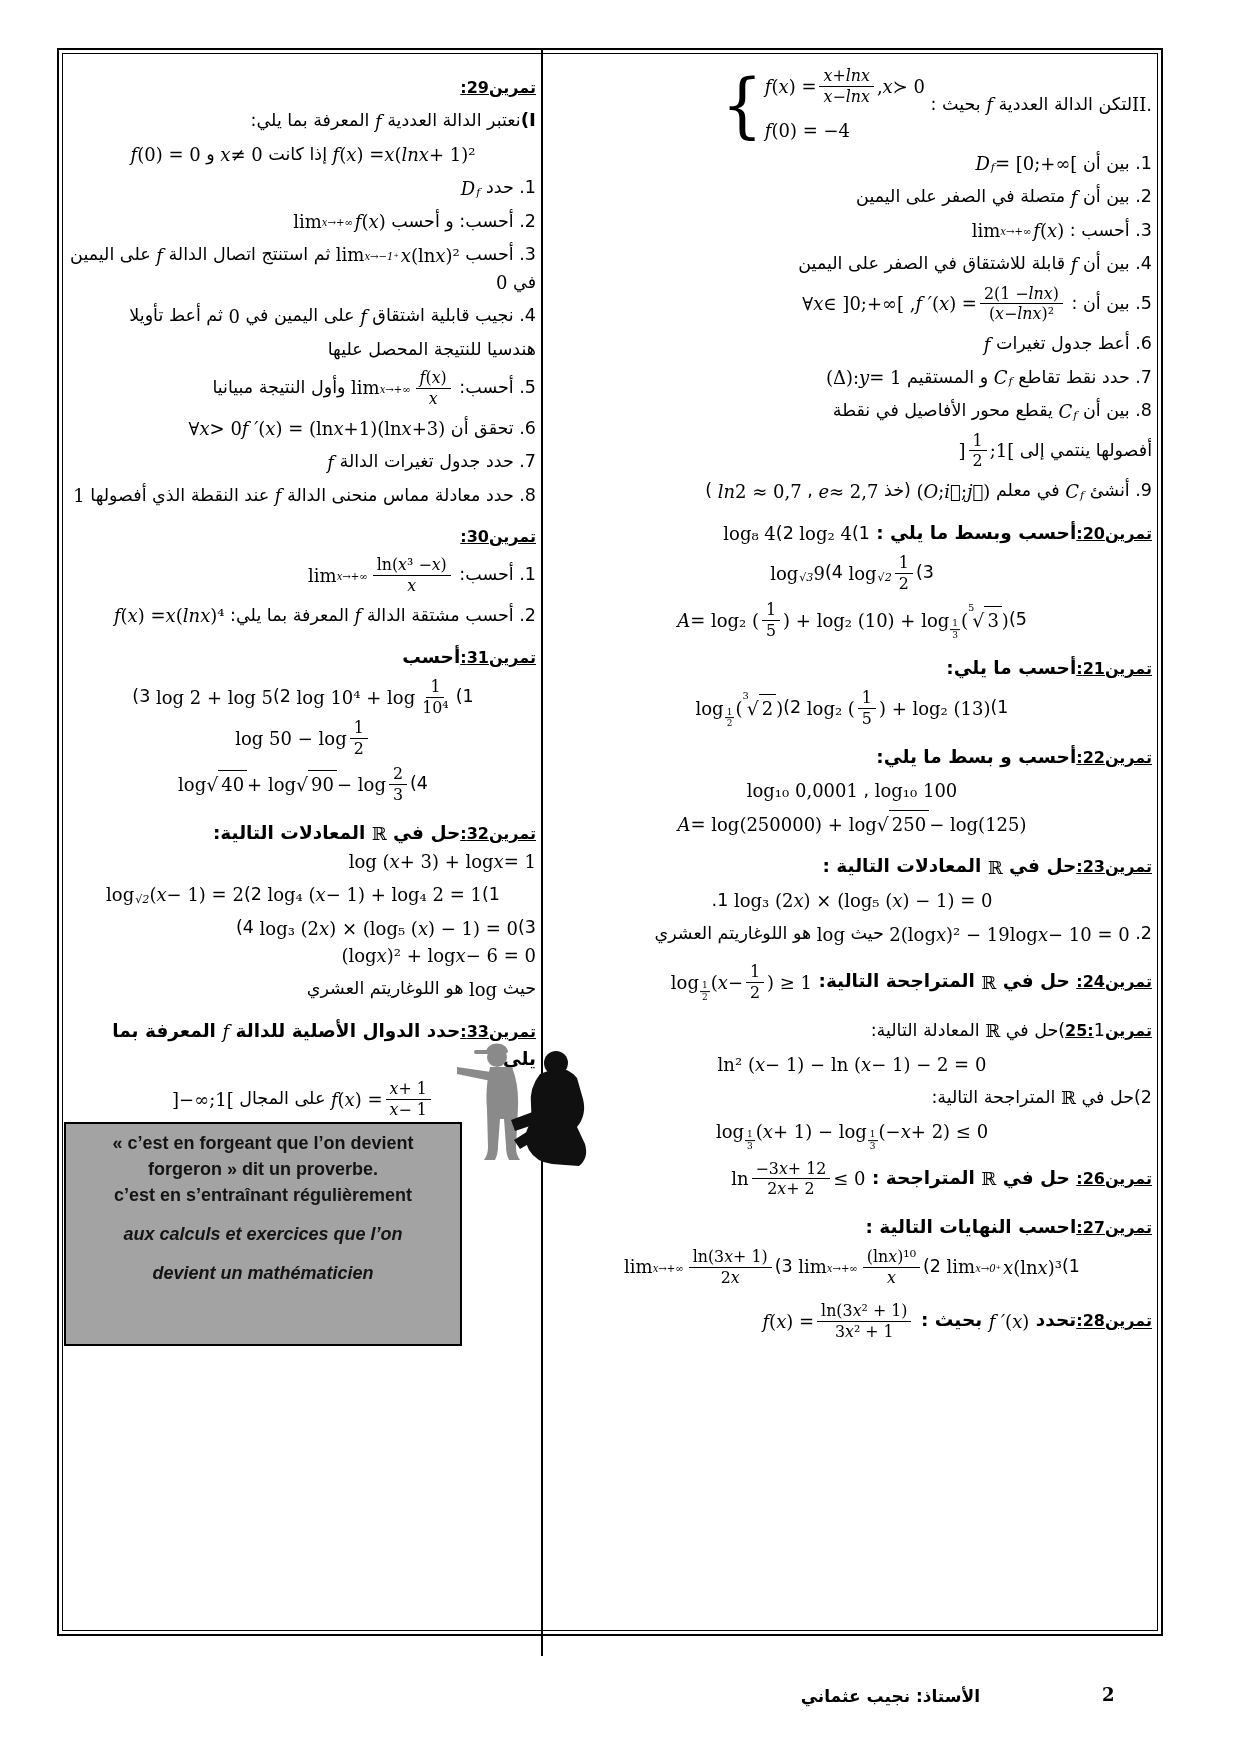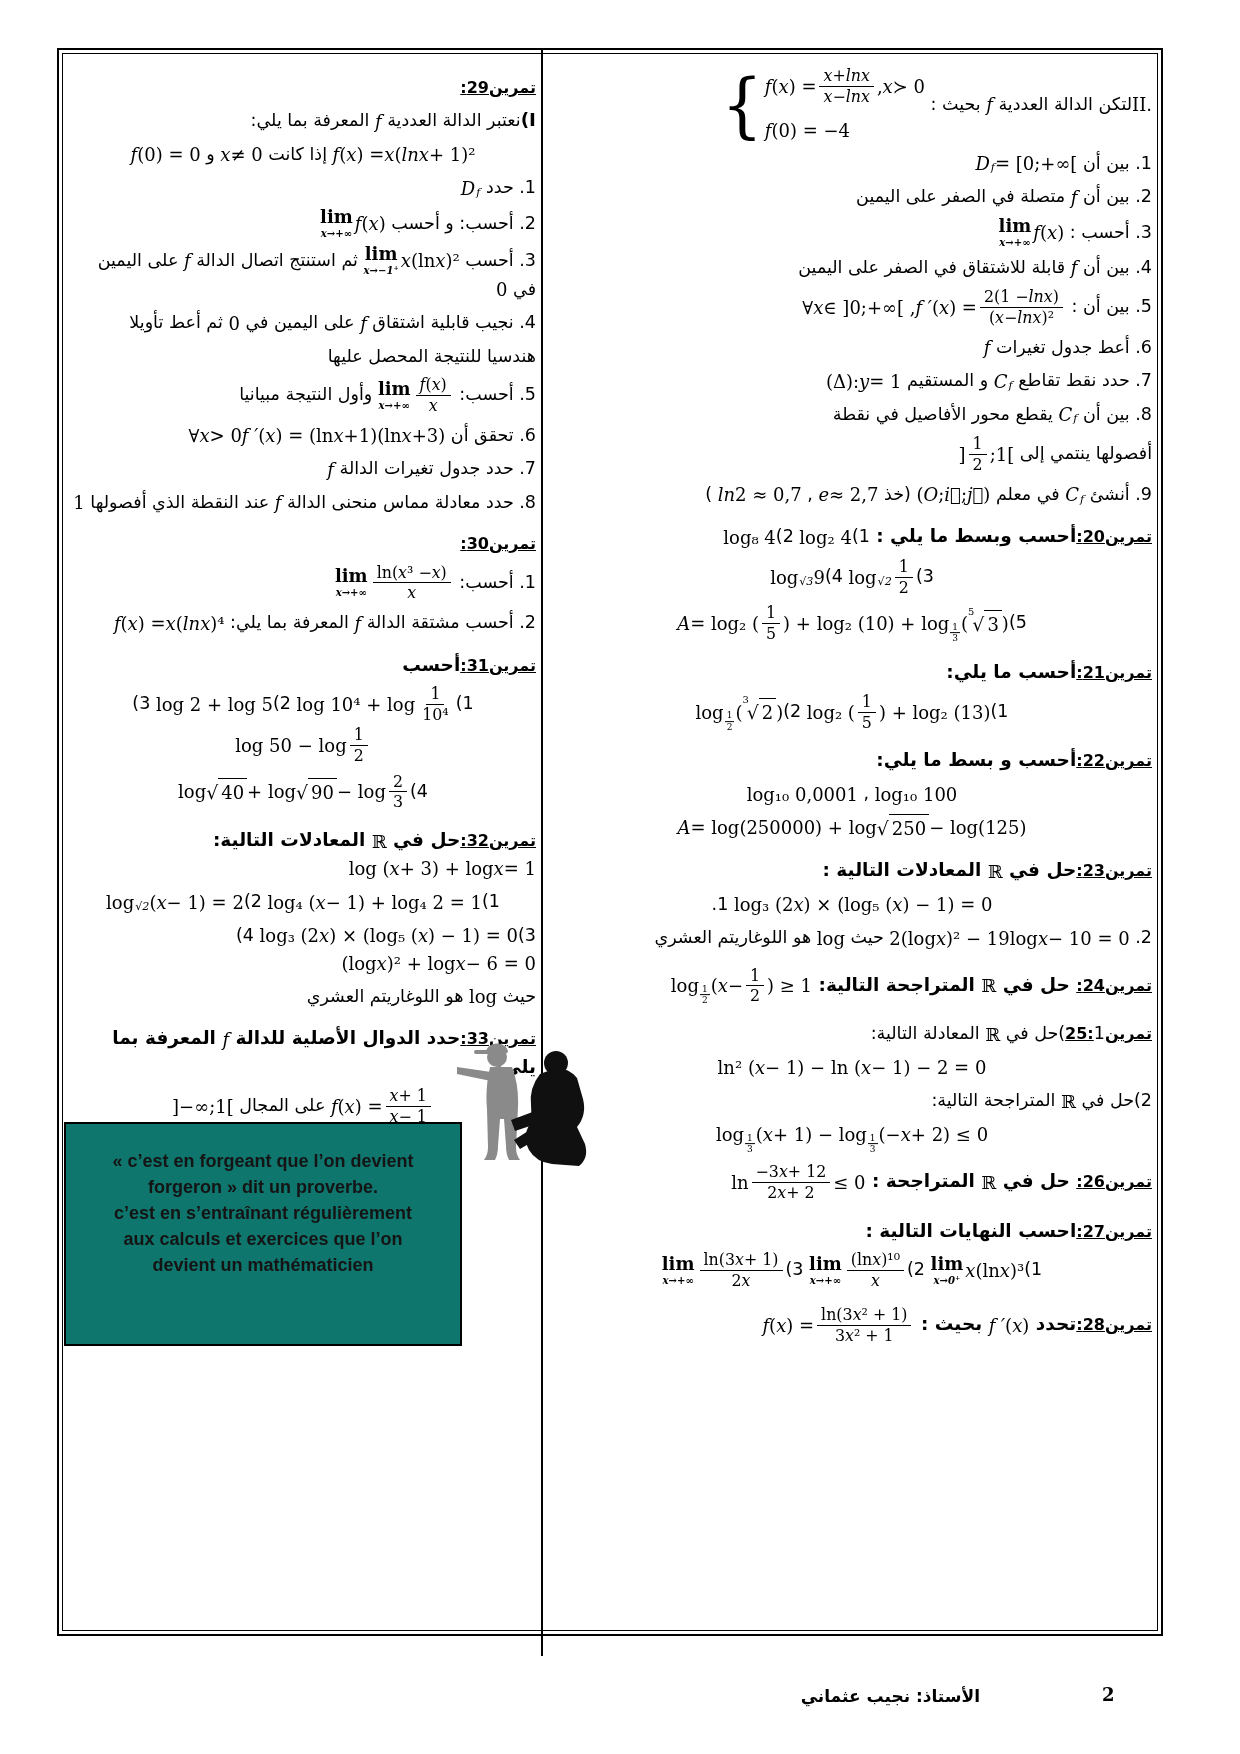--- a/index.html
+++ b/index.html
@@ -22,35 +22,35 @@
   .pi{font-style:italic;}
   .psub{font-size:62%;font-style:italic;position:relative;top:0.45em;margin-left:1px;}
   .frac{display:inline-flex;flex-direction:column;align-items:center;font-size:88%;
         margin:0 3px;line-height:1.25;}
   .fnum{border-bottom:1.5px solid #000;padding:0 4px;display:inline-flex;align-items:center;}
   .fden{padding:0 4px;display:inline-flex;align-items:center;}
   .sfrac{display:inline-flex;flex-direction:column;align-items:center;font-size:50%;
          line-height:1.15;transform:translateY(42%);margin:0 1px;}
   .sfnum{border-bottom:1px solid #000;padding:0 2px;}
   .sfden{padding:0 2px;}
-  .lim{display:inline-flex;flex-direction:column;align-items:center;line-height:1;margin-right:2px;font-weight:bold;}
+  .lim{display:inline-flex;flex-direction:row;align-items:center;line-height:1;margin-right:2px;}
   .limu{font-size:56%;font-style:italic;margin-top:3px;}
   .rt{display:inline-flex;align-items:flex-start;}
   .rdeg{font-size:55%;transform:translateY(-35%);margin-right:-2px;}
   .rsign{font-size:105%;}
   .rbar{border-top:1.5px solid #000;padding:0 3px;display:inline-flex;align-items:center;}
   .cas{display:inline-flex;align-items:center;}
   .brace{font-size:360%;font-weight:100;transform:scaleY(1.1);margin-right:2px;line-height:0.9;}
   .casrows{display:inline-flex;flex-direction:column;align-items:flex-start;gap:10px;}
   .casrow{display:inline-flex;align-items:center;}
   .quote{position:absolute;left:64px;top:1122px;width:398px;height:224px;border:2px solid #000;
-         background:#0f766e;text-align:center;direction:ltr;
+         background:#a3a3a3;text-align:center;direction:ltr;
          font-family:"Liberation Sans","DejaVu Sans",sans-serif;font-weight:bold;
-         font-size:18px;color:#141414;padding-top:24px;box-sizing:border-box;line-height:1.45;}
-  .quote .qgap{}
+         font-size:18px;color:#141414;padding-top:6px;box-sizing:border-box;line-height:1.45;}
+  .quote .qgap{margin-top:13px;font-style:italic;}
   .sil{position:absolute;left:450px;top:1030px;width:152px;height:162px;z-index:3;}
   .footer-author{position:absolute;left:700px;top:1686px;width:280px;
                  direction:rtl;font-weight:bold;font-size:17px;}
   .footer-page{position:absolute;left:1102px;top:1684px;font-family:"DejaVu Serif",serif;
                font-weight:bold;font-size:18px;}
 </style>
 </head>
 <body style="--ink: #000000;">
 
 <div class="page">

